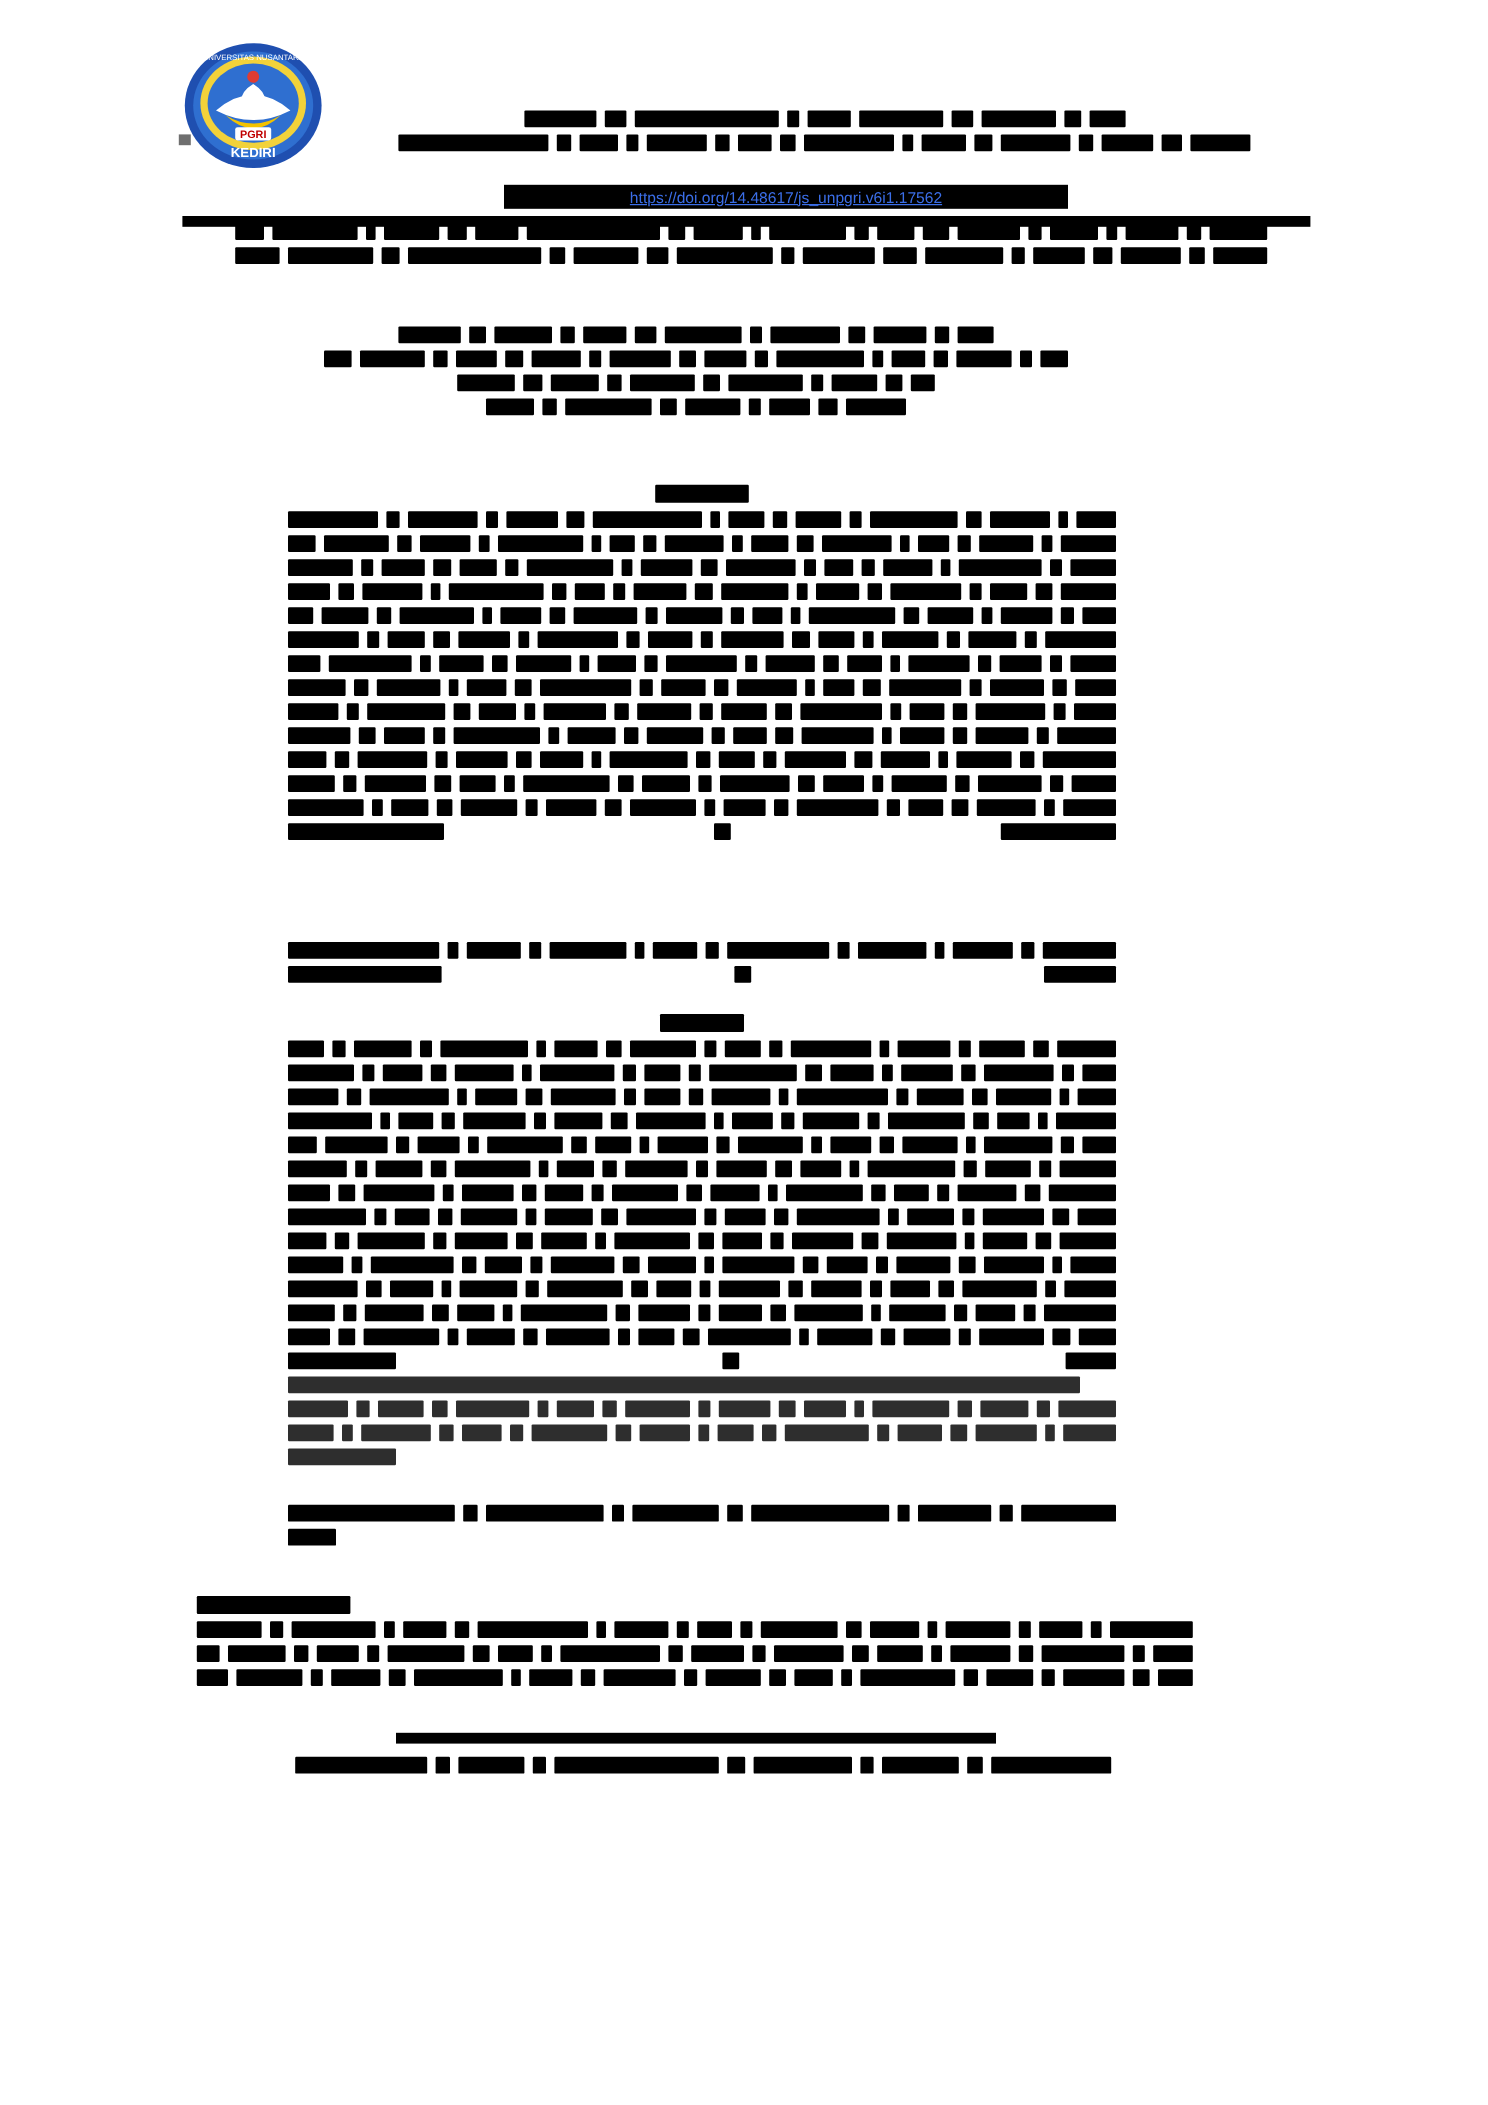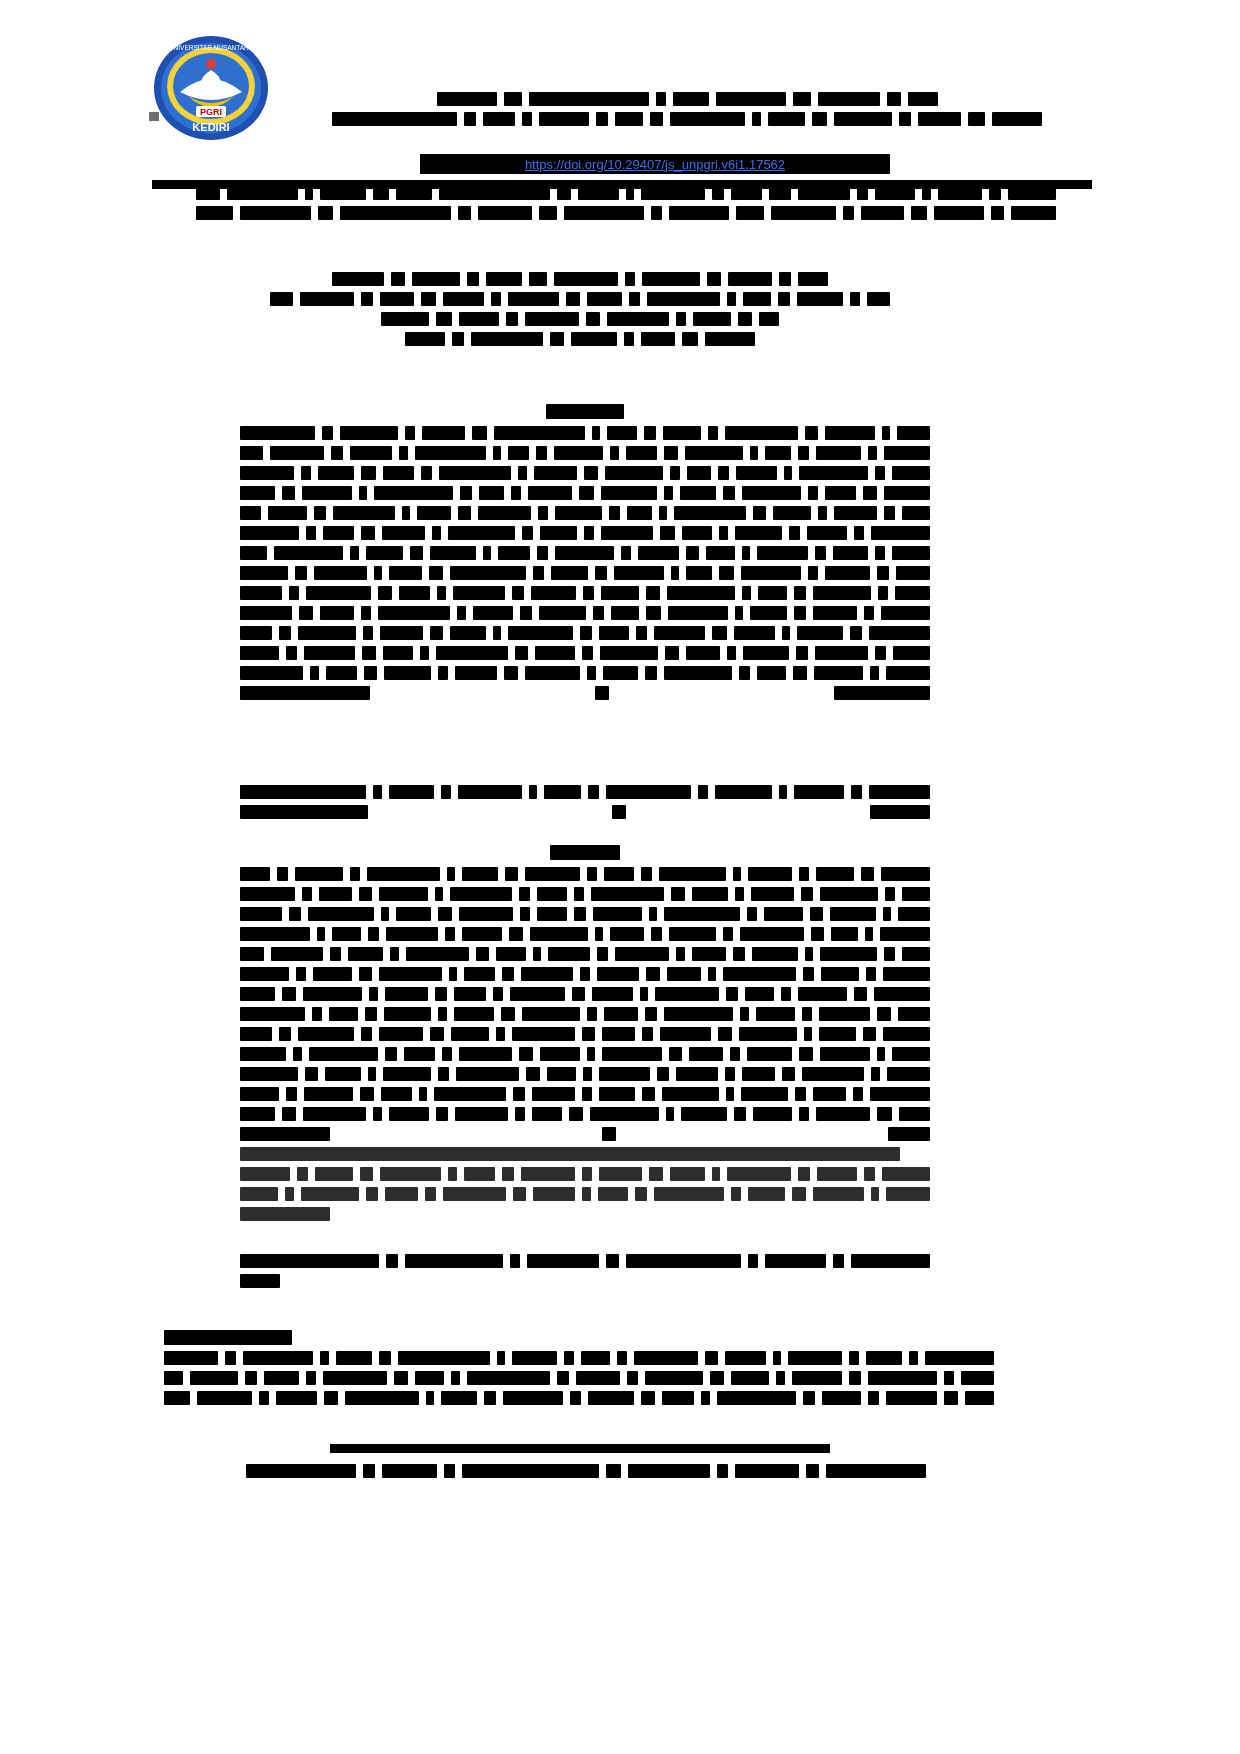--- a/index.html
+++ b/index.html
@@ -193,21 +193,21 @@
           <span class="blk" style="width: 18px; height: 14px;"></span>
           <span class="blk" style="width: 70px; height: 14px;"></span>
           <span class="blk" style="width: 14px; height: 14px;"></span>
           <span class="blk" style="width: 52px; height: 14px;"></span>
           <span class="blk" style="width: 20px; height: 14px;"></span>
           <span class="blk" style="width: 60px; height: 14px;"></span>
         </div>
     </div>
 
     <div id="doi-bar">
-      <a id="doi-link" href="#">https://doi.org/10.29407/js_unpgri.v6i1.17562</a>
+      <a id="doi-link" href="#">https://doi.org/14.48617/js_unpgri.v6i1.17562</a>
     </div>
 
     <div id="header-rule"></div>
   </div>
 
   <div class="sect" id="affil">
     <div class="blkline justify">
         <span class="blk" style="width: 32px; height: 14px;"></span>
         <span class="blk" style="width: 96px; height: 14px;"></span>
         <span class="blk" style="width: 10px; height: 14px;"></span>

